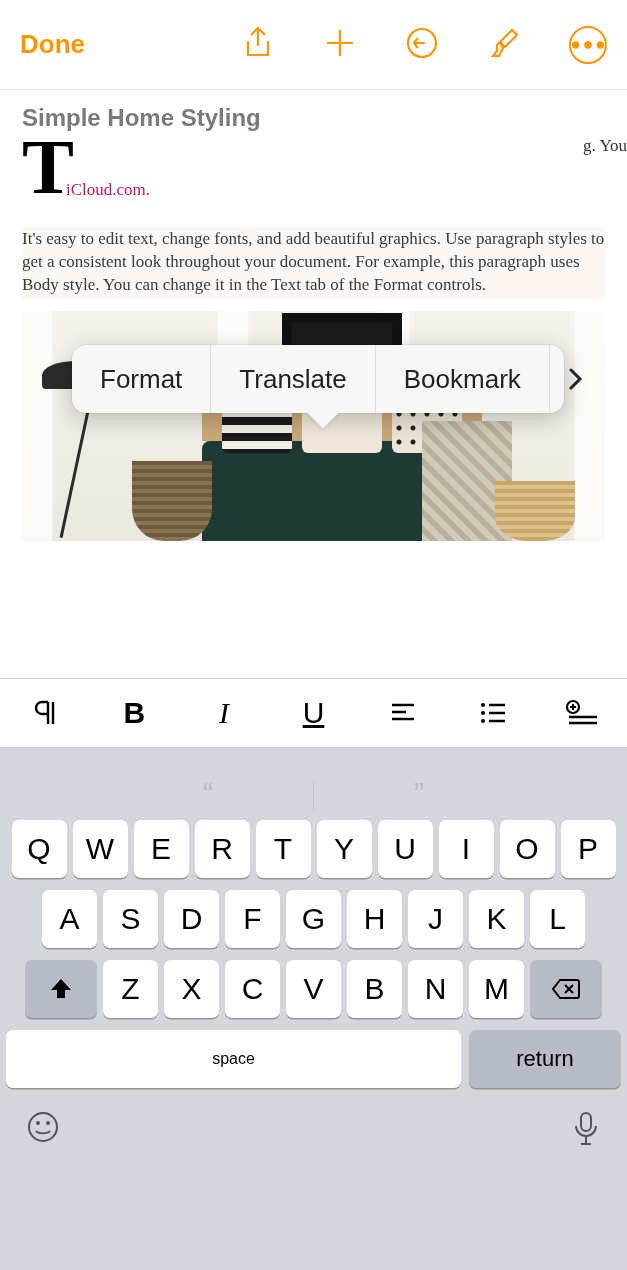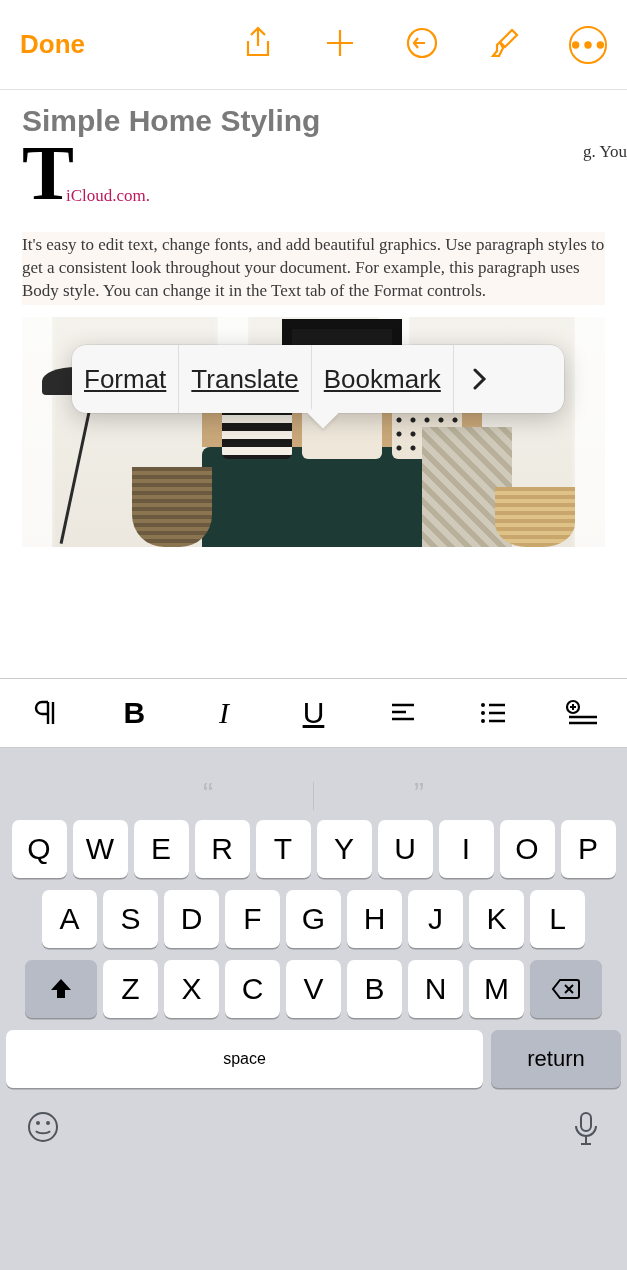--- a/index.html
+++ b/index.html
@@ -9,52 +9,52 @@
   .toolbar { height:90px; border-bottom:1px solid #e0e0e0; display:flex; align-items:center; padding:0 20px; justify-content:space-between;}
   .toolbar .done { color:#ff9500; font-size:26px; font-weight:600; }
   .toolbar .icons { display:flex; gap:48px; align-items:center;}
   .toolbar svg { width:34px; height:34px; }
   .toolbar .stroke { stroke:#ff9500; fill:none; stroke-width:2.2; }
   .disabled svg * { stroke:#bcbcbc; }
   .more-circle { width:38px; height:38px; border:2.5px solid #ff9500; border-radius:50%; display:flex; align-items:center; justify-content:center;}
   
   
   .doc { padding:14px 22px 0 22px; position:relative; }
-  .subtitle { color:#7a7a7a; font-size:30px; font-weight:600; margin-bottom:4px;}
+  .subtitle { color:#7a7a7a; font-size:24px; font-weight:600; margin-bottom:4px;}
   .title { font-size:52px; font-weight:800; letter-spacing:-1px; line-height:1.05; margin-bottom:34px;}
   .dropcap-row { display:flex; align-items:flex-start; gap:6px; font-family: Georgia, "Times New Roman", serif;}
   .dropcap { font-size:78px; font-weight:900; line-height:0.8; font-family:-apple-system; }
   .body-para { font-size:17px; font-family: -apple-system; color:#3a3a3a; line-height:1.35; margin-top:20px; background:#fdf7f4; padding:2px 0;}
   
   .imgwrap { margin-top:12px; height:230px; overflow:hidden; position:relative; background:#e8e4dd;}
   
   
   .popup { position:absolute; top:255px; left:72px; width:492px; height:68px; background:#f7f7f8; border-radius:14px; box-shadow:0 6px 24px rgba(0,0,0,0.22), 0 0 0 0.5px rgba(0,0,0,0.12); display:flex; align-items:stretch; z-index:50;}
-  .popup .item { flex:0 0 auto; padding:0 12px; font-size:26px; color:#222; display:flex; align-items:center; border-right:1px solid #ddd;text-decoration:underline;}
+  .popup .item { flex:0 0 auto; padding:0 28px; font-size:26px; color:#222; display:flex; align-items:center; border-right:1px solid #ddd;}
   .popup .arrow { flex:0 0 52px; display:flex; align-items:center; justify-content:center;}
   .popup::after { content:""; position:absolute; bottom:-11px; left:240px; width:22px; height:22px; background:#f7f7f8; transform:rotate(45deg); box-shadow:2px 2px 3px rgba(0,0,0,0.08);}
   
   
   .fmtbar { position:absolute; top:678px; left:0; right:0; height:70px; background:#fff; display:flex; justify-content:space-around; align-items:center; border-top:1px solid #ccc; border-bottom:1px solid #ccc;}
   .fmtbar .btn { width:56px; height:56px; display:flex; align-items:center; justify-content:center; font-size:30px;}
   
   
   .keyboard { position:absolute; top:748px; left:0; right:0; bottom:0; background:#d4d6dc; padding:12px 4px 0 4px; }
   .candbar { height:60px; display:flex; align-items:flex-end; justify-content:center; padding-bottom:10px;}
   .quotes { color:#b8bac0; font-size:30px; }
   .sepv { width:1px; height:28px; background:#c0c2c8; margin:0 100px;}
   .krow { display:flex; justify-content:center; gap:6px; margin-bottom:12px; padding:0 2px;}
   .key { background:#fff; border-radius:7px; box-shadow:0 1.5px 0 rgba(0,0,0,0.3); font-size:30px; display:flex; align-items:center; justify-content:center; height:58px; width:55px; color:#000;}
   .row2 .key { }
   .row2 { padding:0 32px;}
   .mod { background:#b6bbc6; }
   .shift, .back { width:72px; }
   .spacekey { flex:1; font-size:16px; }
   .numkey { width:110px; font-size:22px;}
-  .retkey { width:130px; font-size:22px; background:#b6bbc6;}
+  .retkey { width:152px; font-size:22px; background:#b6bbc6;}
   .row4 { gap:8px; padding:0 2px;}
   .bottombar { display:flex; justify-content:space-between; padding:10px 22px 0 22px;}
   
   
   .scene { position:absolute; inset:0; }
   .window { position:absolute; top:0; bottom:0; background:linear-gradient(#f4f2ec,#ece8df);}
   .w1{left:0;width:33%}.w2{left:33%;width:34%}.w3{left:67%;width:33%}
   .curtain{position:absolute;top:0;bottom:0;width:30px;background:rgba(255,255,255,0.75);box-shadow:0 0 6px rgba(255,255,255,0.6)}
   .c1{left:0}.c2{left:196px}.c3{right:196px}.c4{right:0}
   .art{position:absolute;top:2px;left:260px;width:120px;height:110px;background:#1a1a1a;border:10px solid #111}

